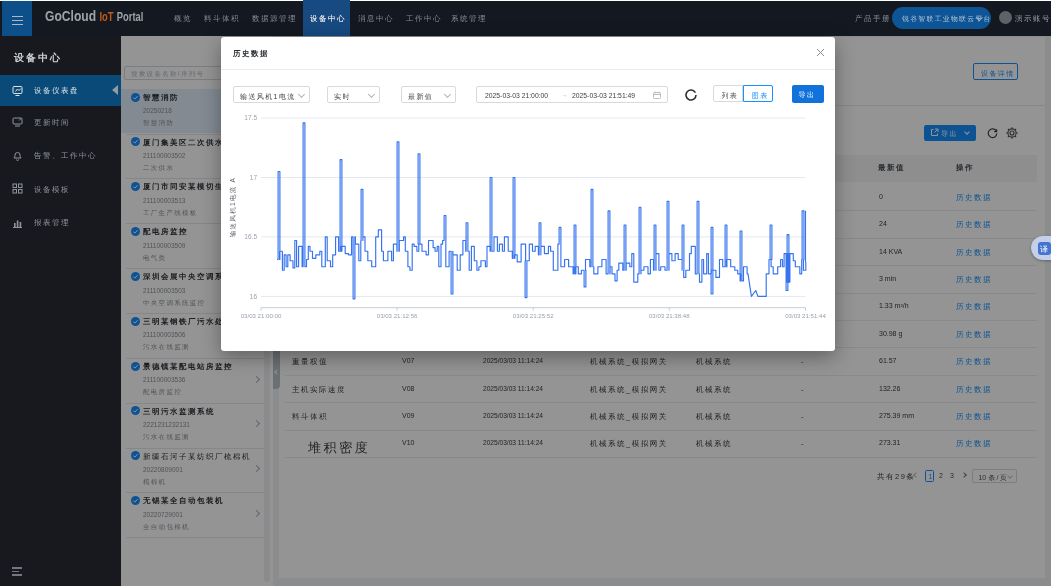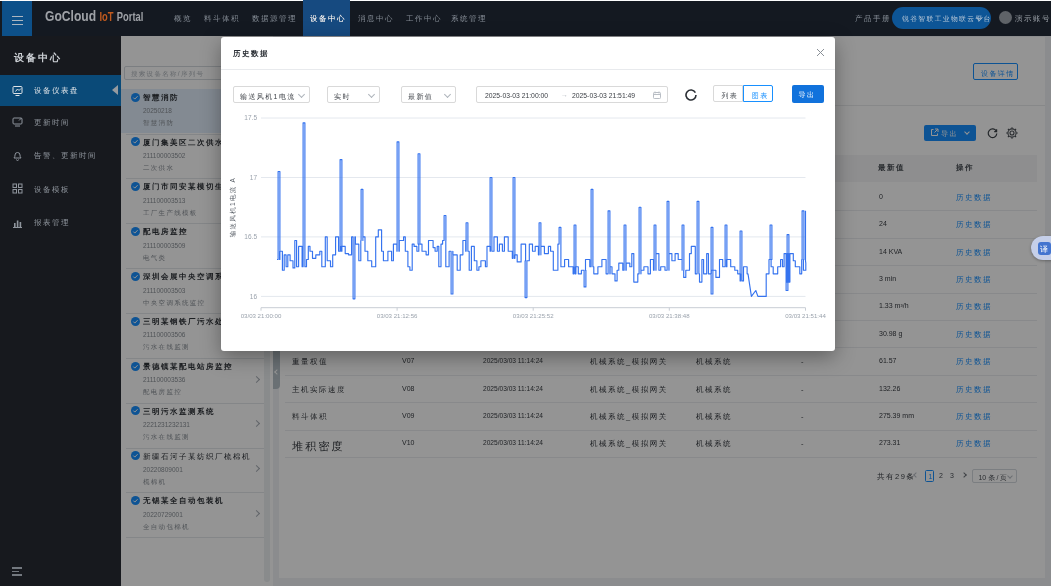--- a/index.html
+++ b/index.html
@@ -53,21 +53,21 @@
         <path d="M3 10h5" stroke="#8f959d" stroke-width="1" fill="none"></path>
       </svg>
     </div>
     <div class="abs zh" style="left:34px;top:81.5px;font-size:7.5px;color:#8f959d;white-space:nowrap">更新时间</div>
     <div class="abs" style="left:12px;top:113.5px">
       <svg width="11" height="11" viewBox="0 0 11 11">
         <path d="M2 8h7c-.8-.8-1-2-1-3a2.5 2.5 0 0 0-5 0c0 1-.2 2.2-1 3z" stroke="#8f959d" stroke-width="1" fill="none"></path>
         <path d="M4.5 9.5a1 1 0 0 0 2 0" stroke="#8f959d" stroke-width="1" fill="none"></path>
       </svg>
     </div>
-    <div class="abs zh" style="left:34px;top:115.0px;font-size:7.5px;color:#8f959d;white-space:nowrap">告警、更新时间</div>
+    <div class="abs zh" style="left:34px;top:115.0px;font-size:7.5px;color:#8f959d;white-space:nowrap">告警、工作中心</div>
     <div class="abs" style="left:12px;top:147.0px">
       <svg width="11" height="11" viewBox="0 0 11 11">
         <rect x="1" y="1" width="3.5" height="3.5" stroke="#8f959d" stroke-width="1" fill="none"></rect>
         <rect x="6.5" y="1" width="3.5" height="3.5" stroke="#8f959d" stroke-width="1" fill="none"></rect>
         <rect x="1" y="6.5" width="3.5" height="3.5" stroke="#8f959d" stroke-width="1" fill="none"></rect>
         <rect x="6.5" y="6.5" width="3.5" height="3.5" stroke="#8f959d" stroke-width="1" fill="none"></rect>
       </svg>
     </div>
     <div class="abs zh" style="left:34px;top:148.5px;font-size:7.5px;color:#8f959d;white-space:nowrap">设备模板</div>
     <div class="abs" style="left:12px;top:180.5px">
@@ -314,21 +314,21 @@
 <div class="abs" style="left:285px;top:402.2px;width:752px;height:1px;background:#ebedf0"></div>
 <div class="abs zh" style="left:292px;top:411.9px;font-size:7.5px;color:#383c42;white-space:nowrap">料斗体积</div>
 <div class="abs" style="left:402px;top:411.9px;font-size:7px;color:#383c42">V09</div>
 <div class="abs" style="left:483px;top:411.9px;font-size:6.6px;color:#383c42;white-space:nowrap">2025/03/03 11:14:24</div>
 <div class="abs zh" style="left:590px;top:411.9px;font-size:7.5px;color:#383c42;white-space:nowrap">机械系统_模拟网关</div>
 <div class="abs zh" style="left:696px;top:411.9px;font-size:7.5px;color:#383c42;white-space:nowrap">机械系统</div>
 <div class="abs" style="left:801px;top:411.9px;font-size:7.5px;color:#383c42">-</div>
 <div class="abs" style="left:879px;top:411.9px;font-size:7px;color:#383c42;white-space:nowrap">275.39 mm</div>
 <div class="abs zh" style="left:956px;top:411.9px;font-size:7.5px;color:#1890ff;white-space:nowrap">历史数据</div>
 <div class="abs" style="left:285px;top:429.6px;width:752px;height:1px;background:#ebedf0"></div>
-<div class="abs zh" style="left:292px;top:439.3px;font-size:11px;color:#383c42;white-space:nowrap">堆积密度</div>
+<div class="abs zh" style="left:308px;top:439.3px;font-size:13px;color:#383c42;white-space:nowrap">堆积密度</div>
 <div class="abs" style="left:402px;top:439.3px;font-size:7px;color:#383c42">V10</div>
 <div class="abs" style="left:483px;top:439.3px;font-size:6.6px;color:#383c42;white-space:nowrap">2025/03/03 11:14:24</div>
 <div class="abs zh" style="left:590px;top:439.3px;font-size:7.5px;color:#383c42;white-space:nowrap">机械系统_模拟网关</div>
 <div class="abs zh" style="left:696px;top:439.3px;font-size:7.5px;color:#383c42;white-space:nowrap">机械系统</div>
 <div class="abs" style="left:801px;top:439.3px;font-size:7.5px;color:#383c42">-</div>
 <div class="abs" style="left:879px;top:439.3px;font-size:7px;color:#383c42;white-space:nowrap">273.31</div>
 <div class="abs zh" style="left:956px;top:439.3px;font-size:7.5px;color:#1890ff;white-space:nowrap">历史数据</div>
 <div class="abs" style="left:285px;top:457.0px;width:752px;height:1px;background:#ebedf0"></div>
 <div class="abs zh" style="left:877px;top:471.5px;font-size:7.5px;color:#383c42;white-space:nowrap">共有29条</div>
 <div class="abs" style="left:914px;top:473px;width:4px;height:4px;border-left:1px solid #b9bec5;border-bottom:1px solid #b9bec5;transform:rotate(45deg)"></div>

